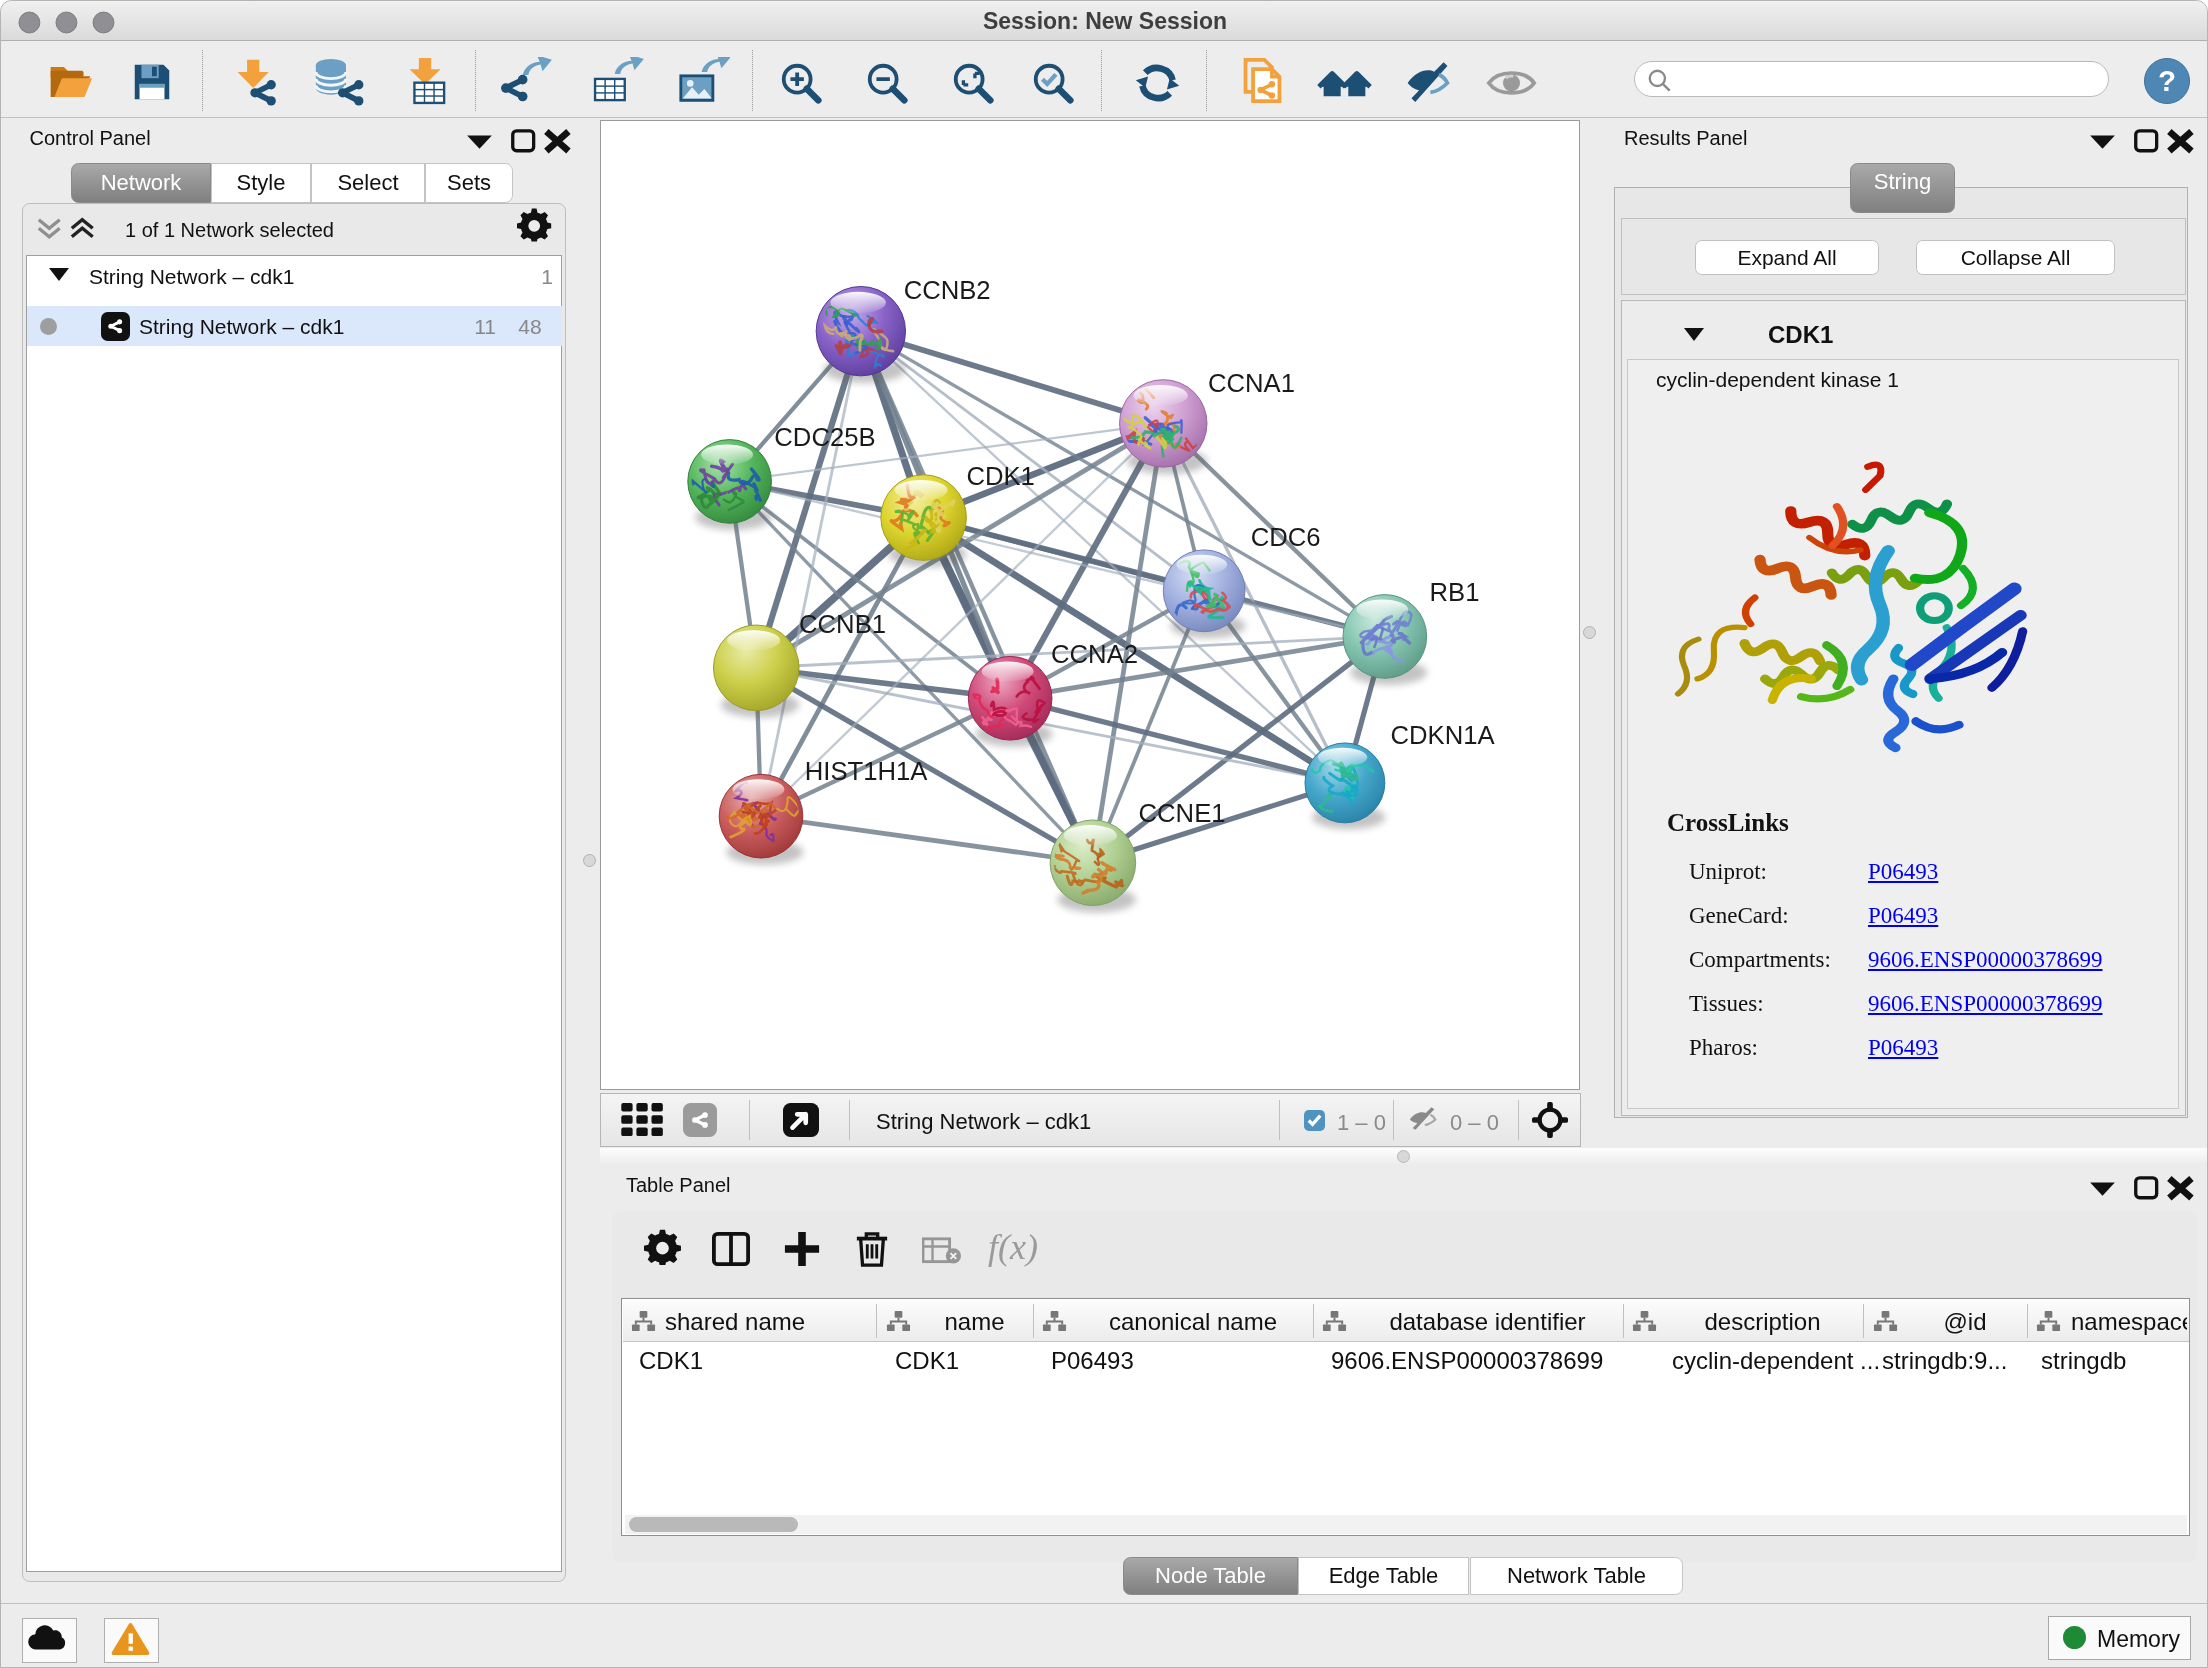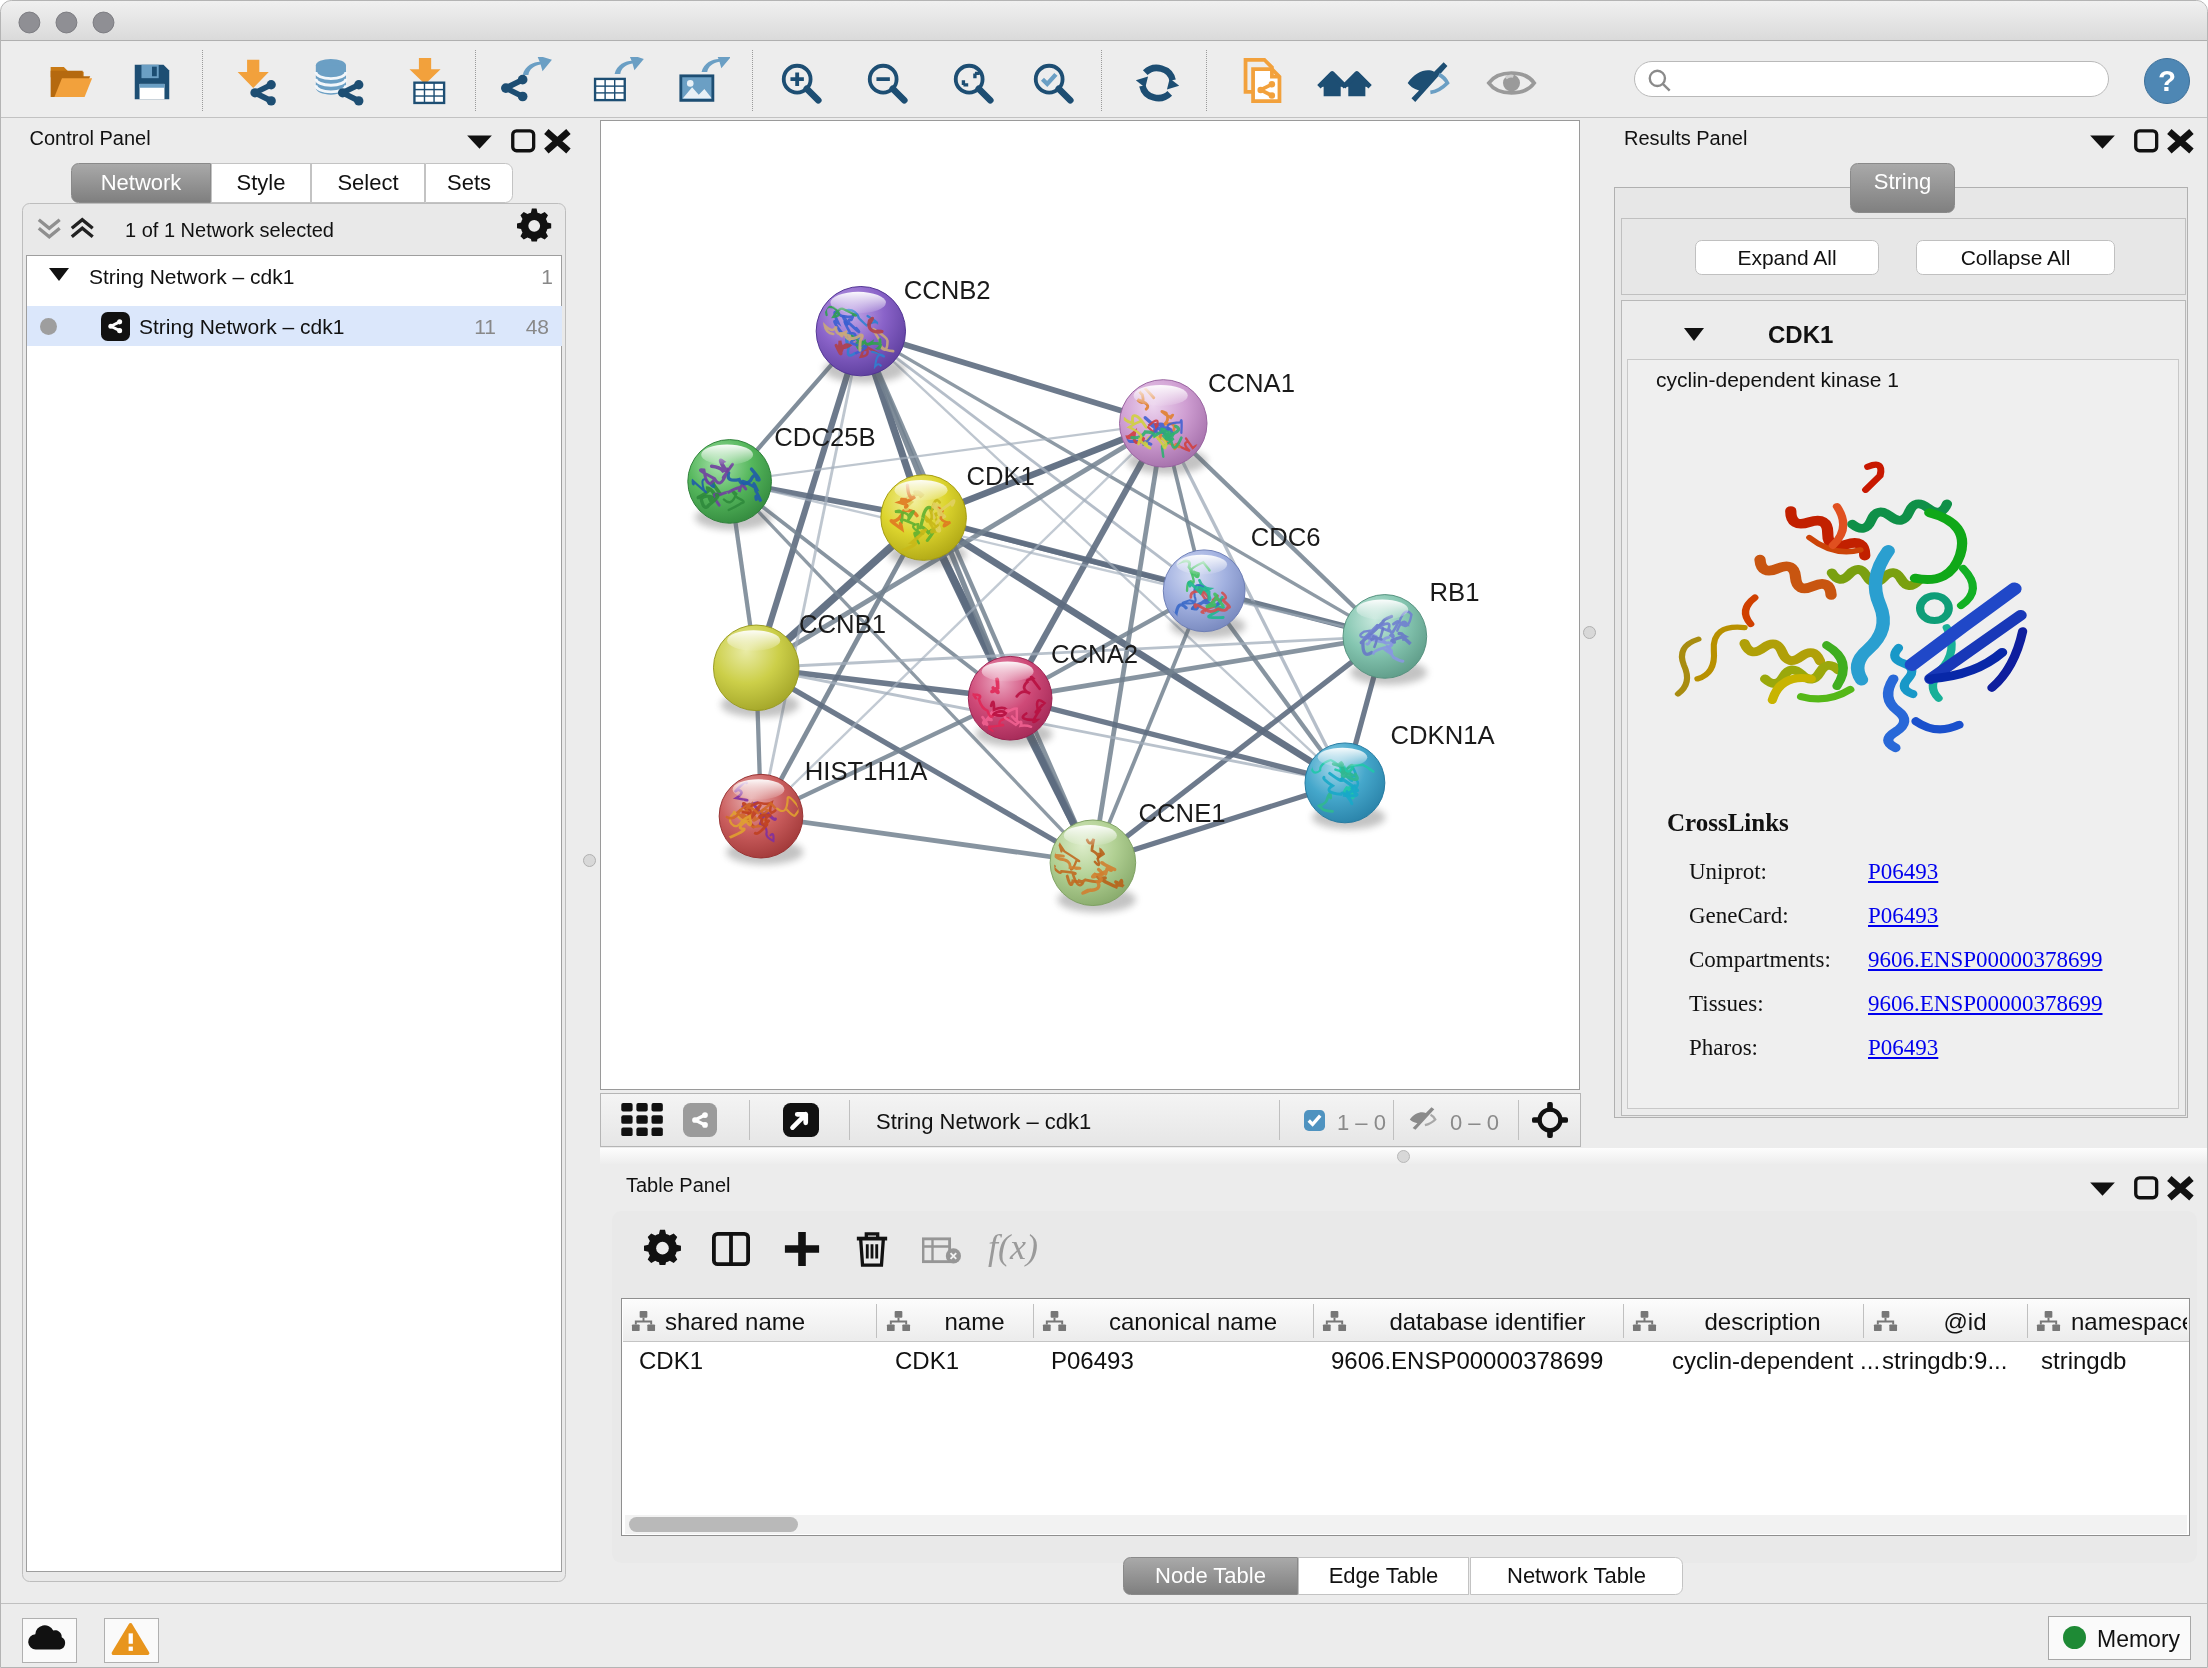--- a/index.html
+++ b/index.html
@@ -13,20 +13,21 @@
 </style></head><body>
 <div id="win">
 
 <div class="abs" style="left:0;top:0;width:2208px;height:40px;background:linear-gradient(#f0f0f0,#dadada);border-bottom:1px solid #b0b0b0;border-radius:11.4px 11.4px 0 0;"></div>
 <div class="abs" style="left:17px;top:9.5px;width:152px;height:23px;">
 <svg width="152" height="23" viewBox="0 0 160 24">
 <circle cx="12" cy="12" r="11" fill="#8f8f94" stroke="#79797e" stroke-width="1"></circle>
 <circle cx="51" cy="12" r="11" fill="#8f8f94" stroke="#79797e" stroke-width="1"></circle>
 <circle cx="90" cy="12" r="11" fill="#8f8f94" stroke="#79797e" stroke-width="1"></circle>
 </svg></div>
+<div class="abs" style="left:0;top:6.7px;width:2208px;text-align:center;font-size:23px;font-weight:600;color:#3e3e3e;">Session: New Session</div>
 
 <div class="abs" style="left:0;top:41px;width:2208px;height:76px;background:#ededed;border-bottom:1px solid #c2c2c2;"></div>
 <div class="abs" style="left:44px;top:58px;"><svg width="49" height="46" viewBox="0 0 52 48">
         <path d="M6 8 h14 l5 5 h16 v6 H6 Z" fill="#c97a15"></path>
         <path d="M6 40 L6 12 h34 v6 h8 L38 40 Z" fill="#b5690f"></path>
         <path d="M10 40 L18 20 h32 L42 40 Z" fill="#f2a13c"></path>
       </svg></div>
 <div class="abs" style="left:128px;top:58px;"><svg width="46" height="46" viewBox="0 0 48 48">
         <path d="M6 6 h30 l6 6 v30 H6 Z" fill="#1d4e73"></path>
         <rect x="13" y="6" width="18" height="14" fill="#6b9fc4"></rect>
@@ -201,21 +202,21 @@
 <div class="abs" style="left:100px;top:311px;width:28.5px;height:28.5px;background:#111;border-radius:6.7px;">
 <svg width="28.5" height="28.5" viewBox="0 0 30 30">
         <line x1="10.379999999999999" y1="15" x2="19.62" y2="10.379999999999999" stroke="#fff" stroke-width="3"></line>
         <line x1="10.379999999999999" y1="15" x2="19.62" y2="19.62" stroke="#fff" stroke-width="3"></line>
         <circle cx="19.62" cy="10.379999999999999" r="2.66" fill="#fff"></circle>
         <circle cx="10.379999999999999" cy="15" r="2.66" fill="#fff"></circle>
         <circle cx="19.62" cy="19.62" r="2.66" fill="#fff"></circle>
       </svg></div>
 <div class="abs" style="left:138px;top:314px;font-size:21px;color:#111;">String Network – cdk1</div>
 <div class="abs" style="left:457px;top:314px;width:38px;text-align:right;font-size:21px;color:#888;">11</div>
-<div class="abs" style="left:510px;top:314px;width:38px;text-align:right;font-size:21px;color:#888;">48</div>
+<div class="abs" style="left:510px;top:314px;width:38px;text-align:center;font-size:21px;color:#888;">48</div>
 
 <div class="abs" style="left:599px;top:119px;width:980px;height:970px;background:#fff;border:1px solid #9a9a9a;"><svg width="980" height="970" viewBox="0 0 1030 1020">
         <defs>
           <filter id="blur4" x="-40%" y="-40%" width="180%" height="180%">
             <feGaussianBlur stdDeviation="4"></feGaussianBlur>
           </filter>
           <linearGradient id="gloss" x1="0" y1="0" x2="0" y2="1">
             <stop offset="0" stop-color="#fff" stop-opacity="0.95"></stop>
             <stop offset="1" stop-color="#fff" stop-opacity="0.08"></stop>
           </linearGradient>

